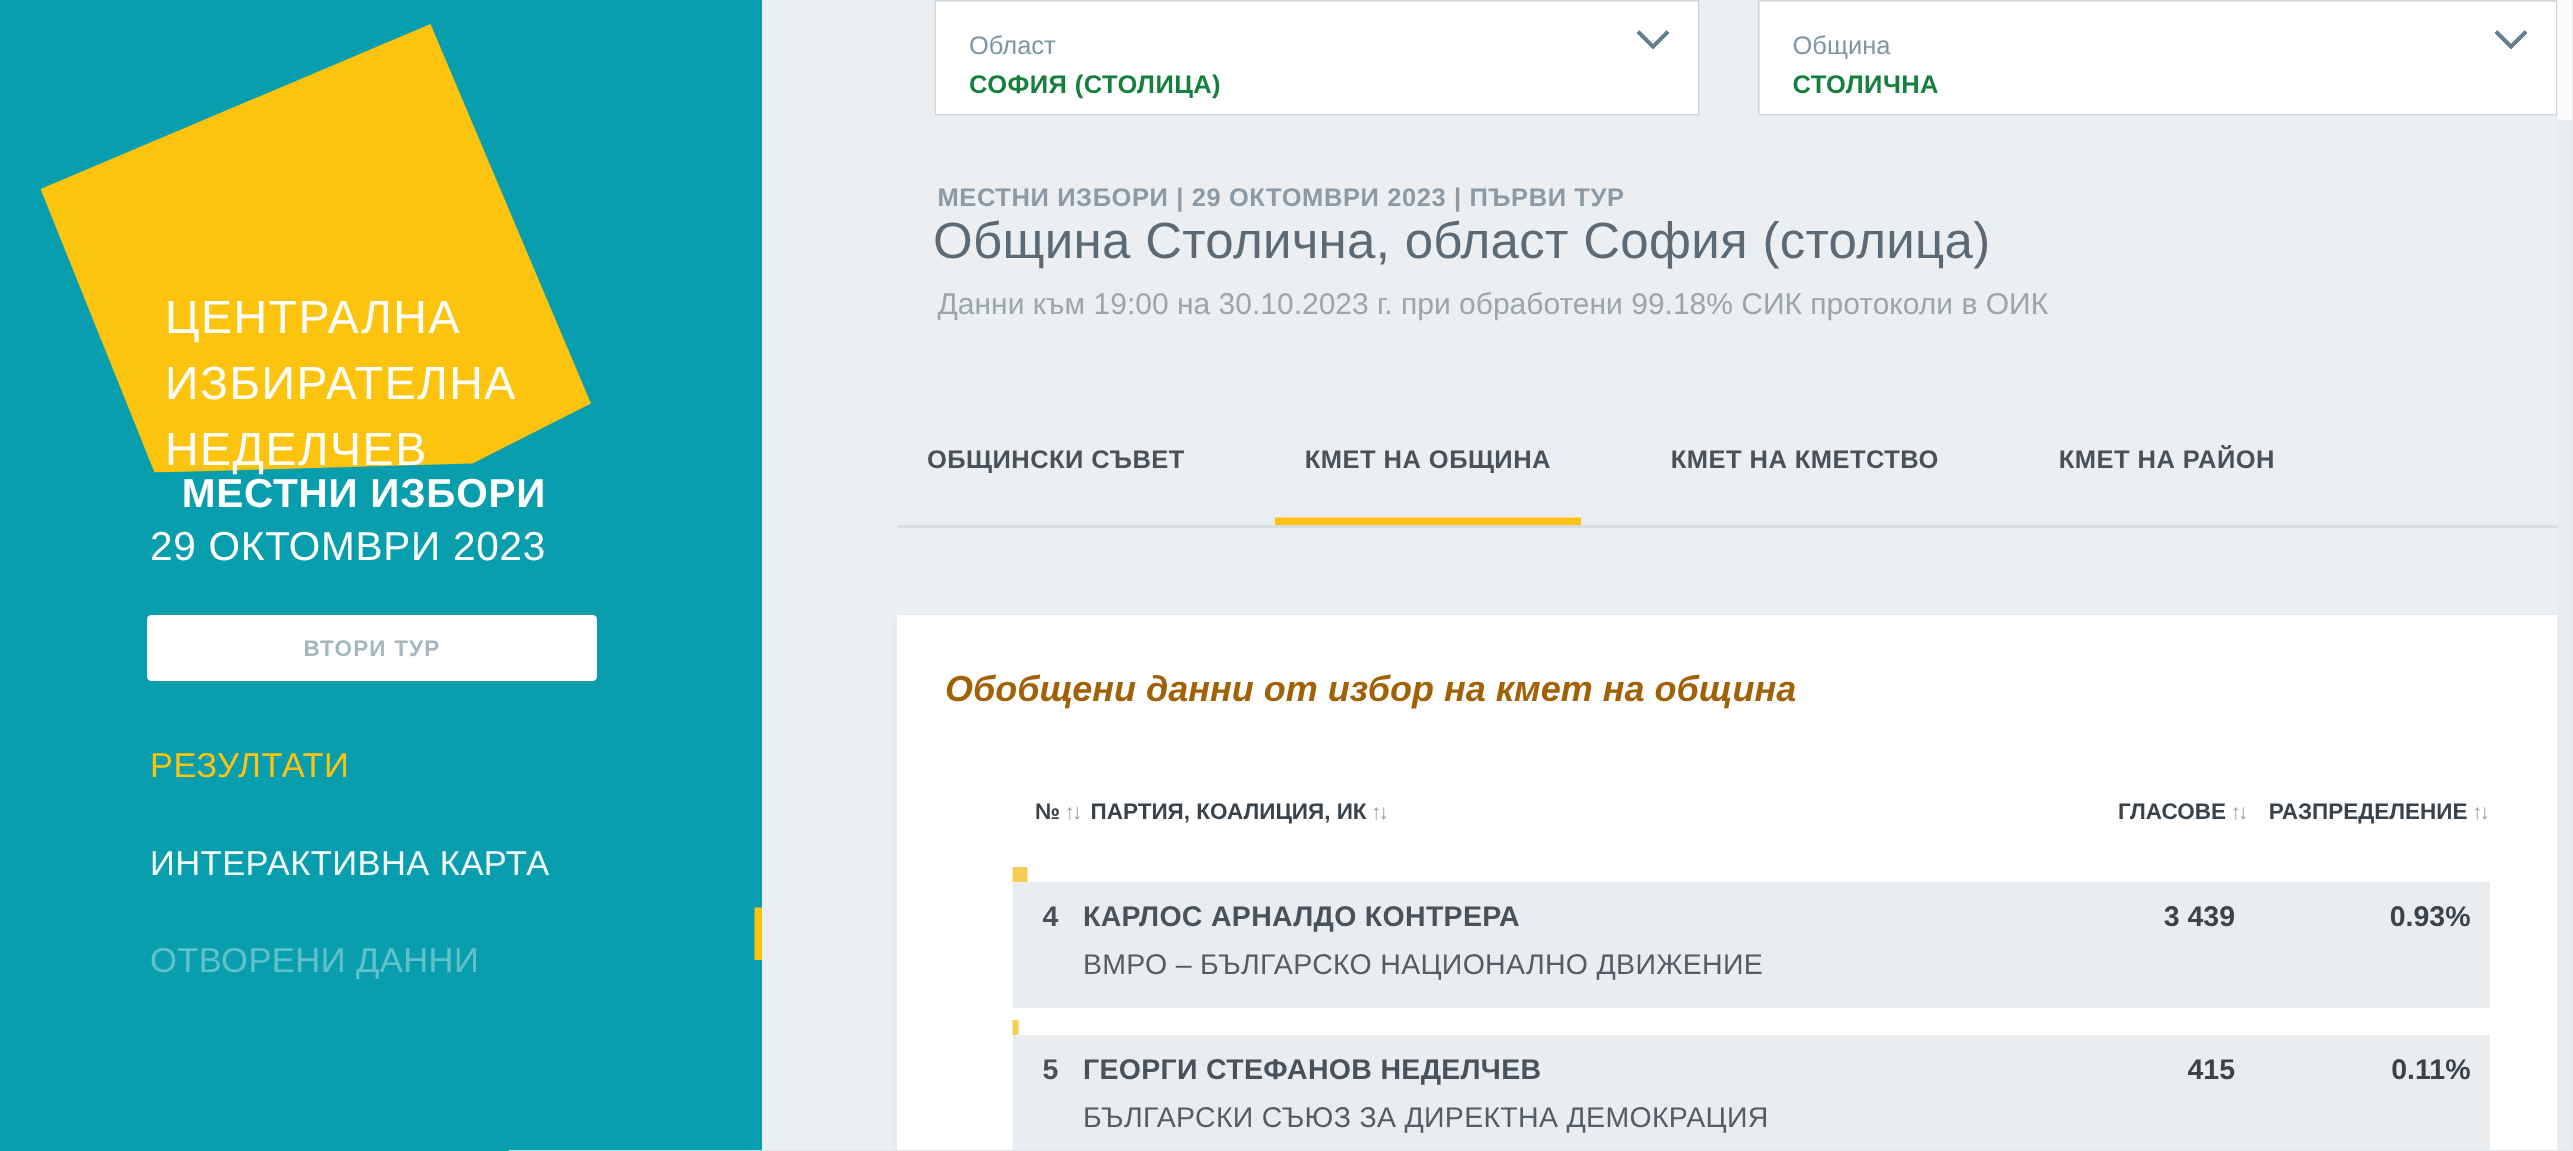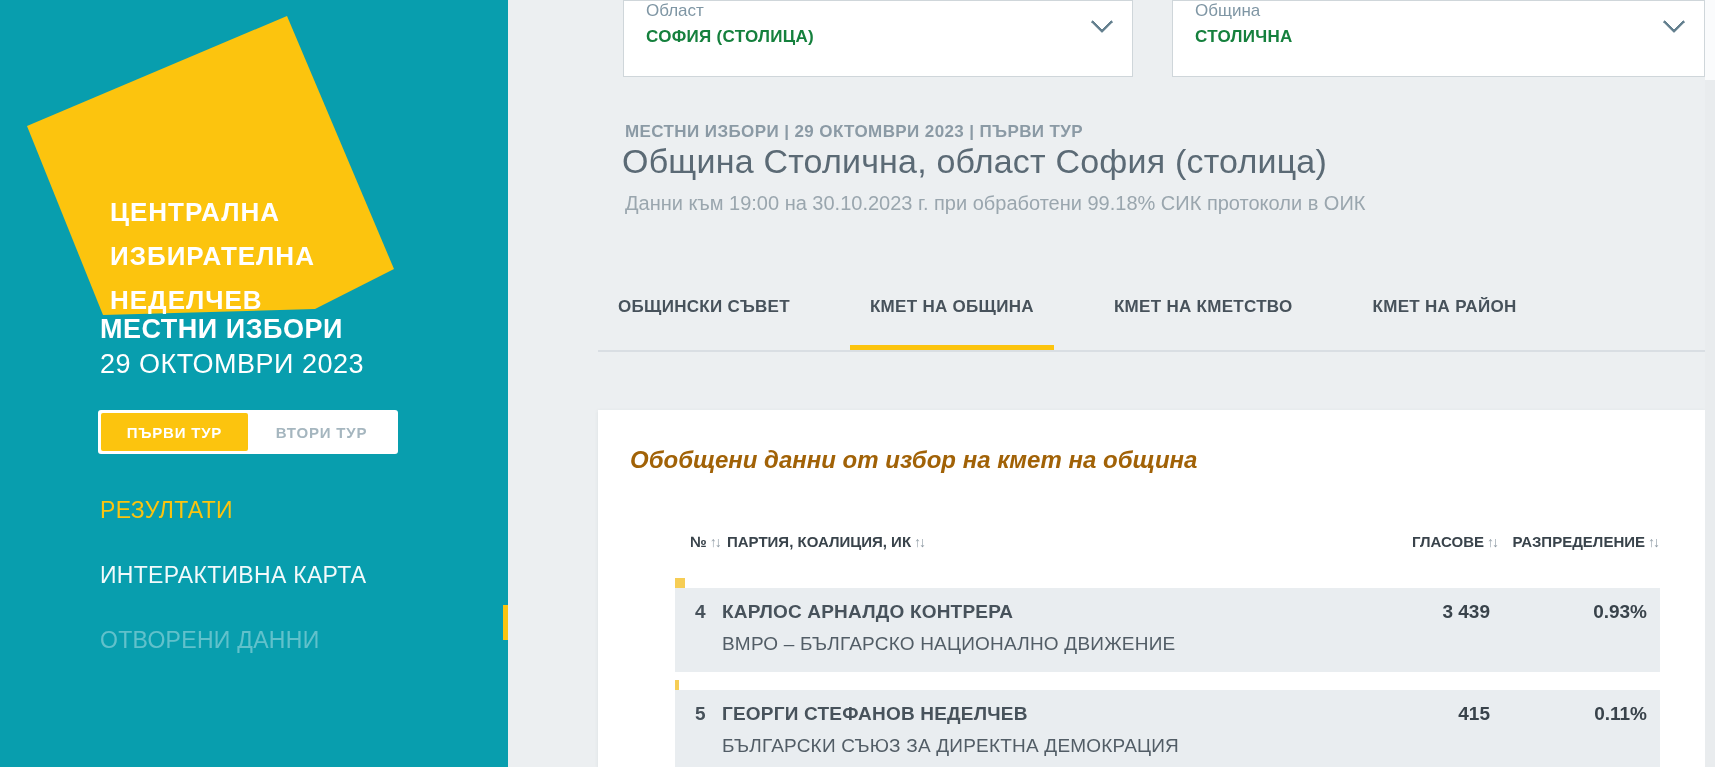--- a/index.html
+++ b/index.html
@@ -6,41 +6,41 @@
   .canvas{
     position:relative;width:1715px;height:767px;overflow:hidden;
     background:#eceff1;font-family:"Liberation Sans",sans-serif;
     -webkit-font-smoothing:antialiased;
   }
   
   .sidebar{position:absolute;left:0;top:0;width:508px;height:767px;background:#089EAE;}
   .logo{position:absolute;left:20px;top:8px;width:395px;height:335px;cursor:pointer;}
   .logo-shape{position:absolute;left:0;top:0;width:100%;height:100%;background:#FCC40E;
     clip-path:polygon(7px 118px,267px 8px,374px 261px,295px 301px,83px 307px);}
-  .logo-text{position:absolute;left:90px;top:182px;color:#fff;font-size:26px;font-weight:bold;
+  .logo-text{position:absolute;left:90px;top:182px;color:#fff;font-size:31px;font-weight:normal;
     line-height:44px;letter-spacing:1px;}
   .election{position:absolute;left:100px;top:314px;color:#fff;}
-  .election .t1{font-size:27px;font-weight:bold;letter-spacing:.5px;}
+  .election .t1{font-size:27px;font-weight:bold;letter-spacing:.5px;text-align:right;}
   .election .t2{font-size:27px;font-weight:normal;margin-top:4px;letter-spacing:.5px;}
   .round-toggle{position:absolute;left:98px;top:410px;width:300px;height:44px;background:#fff;
     border-radius:3px;display:flex;padding:3px;box-sizing:border-box;}
   .round{flex:1;display:flex;align-items:center;justify-content:center;font-size:15px;
     font-weight:bold;letter-spacing:.8px;color:#A5B6BF;border-radius:2px;cursor:pointer;}
   .round.active{background:#FCC40E;color:#fff;}
   .menu{position:absolute;left:100px;top:498px;}
   .menu-item{color:#F2FAFB;font-size:23px;line-height:24px;margin-bottom:41px;cursor:pointer;letter-spacing:.3px;}
   .menu-item.active{color:#FCC40E;}
   .menu-item.faded{opacity:.38;}
   .active-indicator{position:absolute;right:0;top:605px;width:5px;height:35px;background:#FCC40E;}
   
   .dropdown{position:absolute;top:0;height:77px;background:#fff;border:1px solid #CFD6DA;
     box-sizing:border-box;cursor:pointer;}
   .dd-region{left:623px;width:510px;}
   .dd-muni{left:1172px;width:533px;}
-  .dd-label{margin:0 0 0 22px;font-size:17px;color:#7F96A4;}
+  .dd-label{margin:20px 0 0 22px;font-size:17px;color:#7F96A4;}
   .dd-value{margin:6px 0 0 22px;font-size:17px;font-weight:bold;color:#15803d;letter-spacing:.3px;}
   .chevron{position:absolute;right:22px;top:13px;width:13px;height:13px;
     border-right:3px solid #64808F;border-bottom:3px solid #64808F;transform:rotate(45deg);border-radius:1px;}
   
   .eyebrow{position:absolute;left:625px;top:112px;font-size:17px;font-weight:bold;color:#8B9AA5;letter-spacing:.4px;margin-top:10px;}
   .page-title{position:absolute;left:622px;top:142px;font-size:34px;color:#5B6A75;letter-spacing:.2px;}
   .status-line{position:absolute;left:625px;top:192px;font-size:20px;color:#9AA6AE;}
   
   .tabs{position:absolute;left:598px;top:268px;width:1107px;height:84px;display:flex;
     border-bottom:2px solid #D9DEE3;box-sizing:border-box;}
@@ -86,21 +86,20 @@
         <div>ЦЕНТРАЛНА</div>
         <div>ИЗБИРАТЕЛНА</div>
         <div>НЕДЕЛЧЕВ</div>
       </div>
     </div>
     <div class="election">
       <div class="t1">МЕСТНИ ИЗБОРИ</div>
       <div class="t2">29 ОКТОМВРИ 2023</div>
     </div>
     <div class="round-toggle">
-      <div class="round active">ПЪРВИ ТУР</div>
       <div class="round">ВТОРИ ТУР</div>
     </div>
     <div class="menu">
       <div class="menu-item active">РЕЗУЛТАТИ</div>
       <div class="menu-item">ИНТЕРАКТИВНА КАРТА</div>
       <div class="menu-item faded">ОТВОРЕНИ ДАННИ</div>
     </div>
     <div class="active-indicator"></div>
   </div>
 

